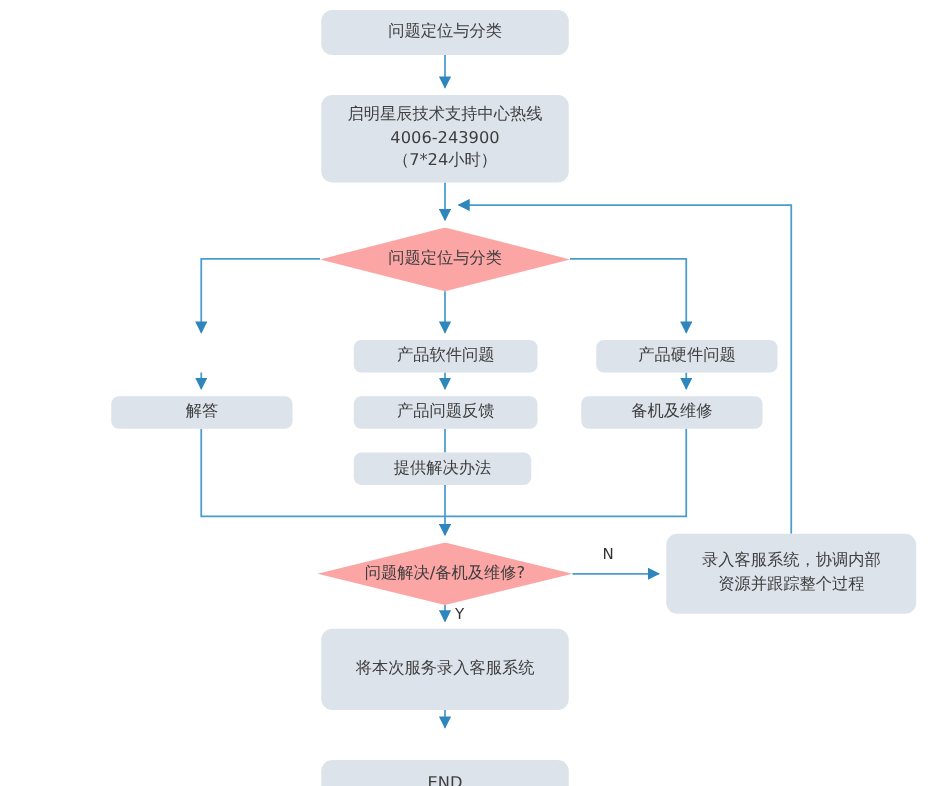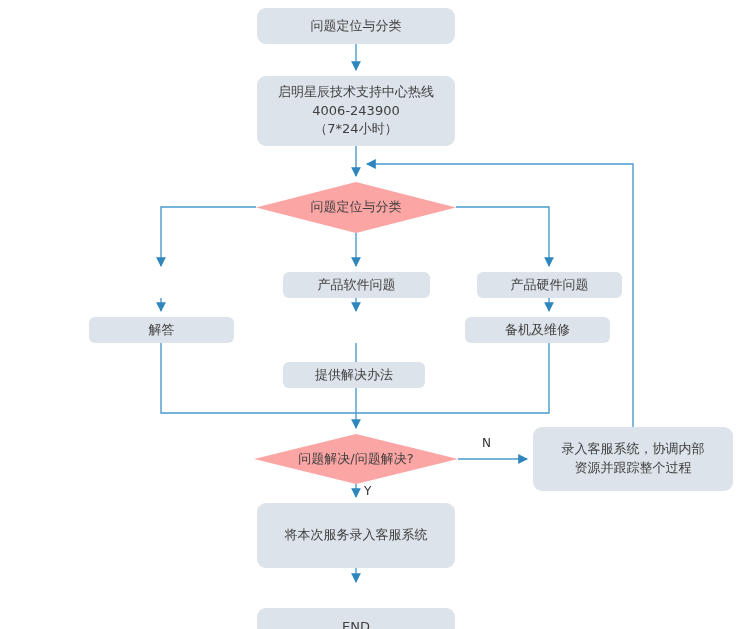--- a/index.html
+++ b/index.html
@@ -103,35 +103,38 @@
 
 
   <div class="node rounded-sm n-software">
     <span>产品软件问题</span>
   </div>
 
   <div class="node rounded-sm n-answer">
     <span>解答</span>
   </div>
 
+  <div class="node rounded-sm n-feedback">
+    <span>产品问题反馈</span>
+  </div>
 
   <div class="node rounded-sm n-solution">
     <span>提供解决办法</span>
   </div>
 
   <div class="node rounded-sm n-hardware">
     <span>产品硬件问题</span>
   </div>
 
   <div class="node rounded-sm n-repair">
     <span>备机及维修</span>
   </div>
 
   <div class="node diamond d-satisfied">
-    <span>问题解决/问题解决?</span>
+    <span>问题解决/备机及维修?</span>
   </div>
 
   <div class="node rounded-lg multi n-escalate">
     <div>录入客服系统，协调内部</div>
     <div>资源并跟踪整个过程</div>
   </div>
 
   <div class="node rounded-lg n-record">
     <span>将本次服务录入客服系统</span>
   </div>

